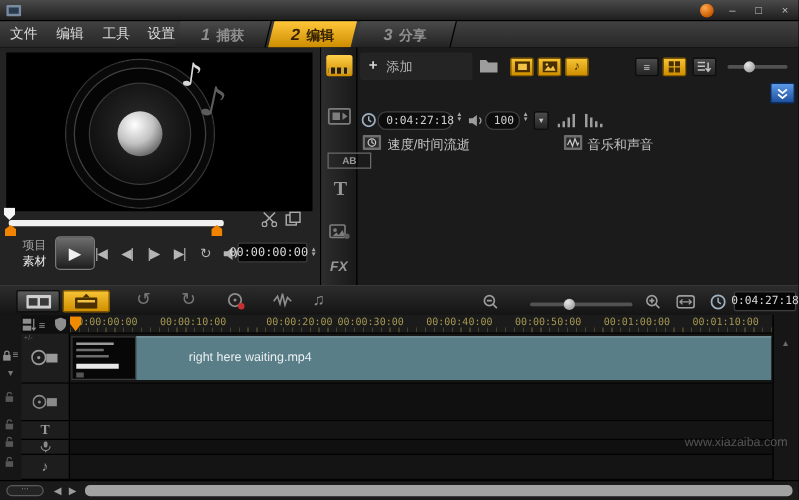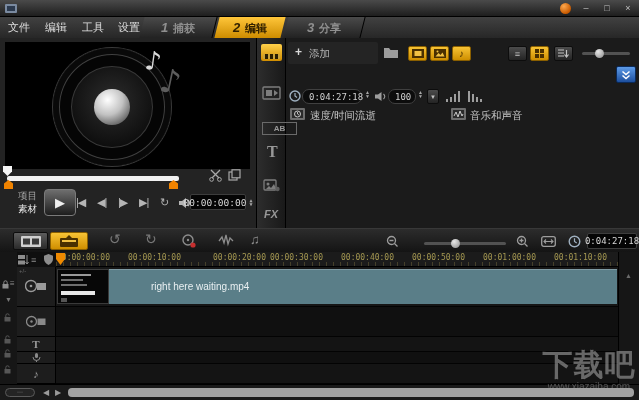--- a/index.html
+++ b/index.html
@@ -521,17 +521,16 @@
 
     <div class="abs" style="left:0;top:132px;width:639px;height:16px;background:#1a1a1a;border-top:1px solid #000;box-sizing:border-box">
       <div class="abs" style="left:5px;top:3px;width:30px;height:9px;border:1px solid #5a5a5a;border-radius:5px;background:#242424;box-sizing:border-box;font-size:6px;color:#9a9a9a;text-align:center;line-height:7px">⋯</div>
       <span class="abs" style="left:43px;top:3px;font-size:8px;color:#9a9a9a">◀</span>
       <span class="abs" style="left:55px;top:3px;font-size:8px;color:#9a9a9a">▶</span>
       <div class="abs" style="left:68px;top:3px;width:566px;height:9px;background:#a2a2a2;border-radius:4px"></div>
     </div>
   </div>
 
   <div class="watermark">
-    <div class="wm-title">下载吧</div>
     <div class="wm-site">www.xiazaiba.com</div>
   </div>
 
 </div>
 
 </body></html>

